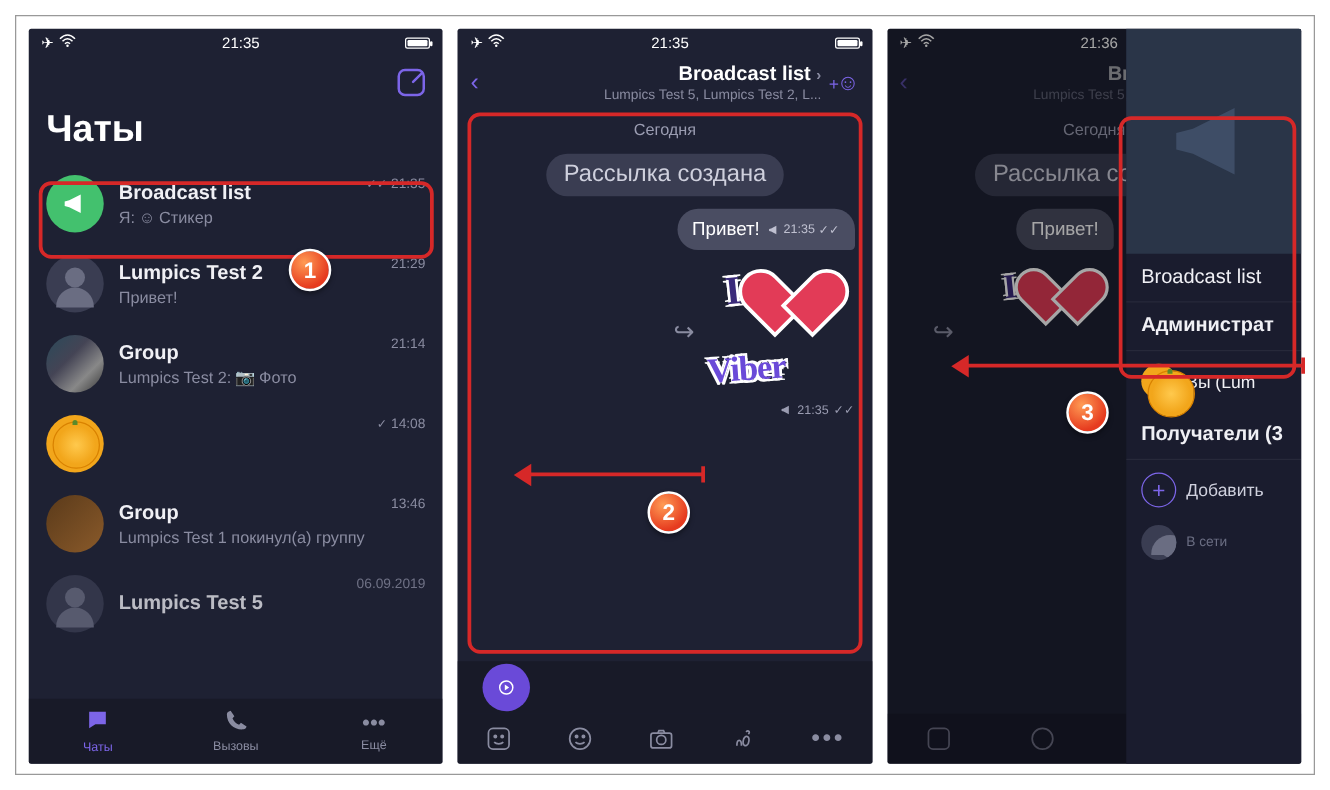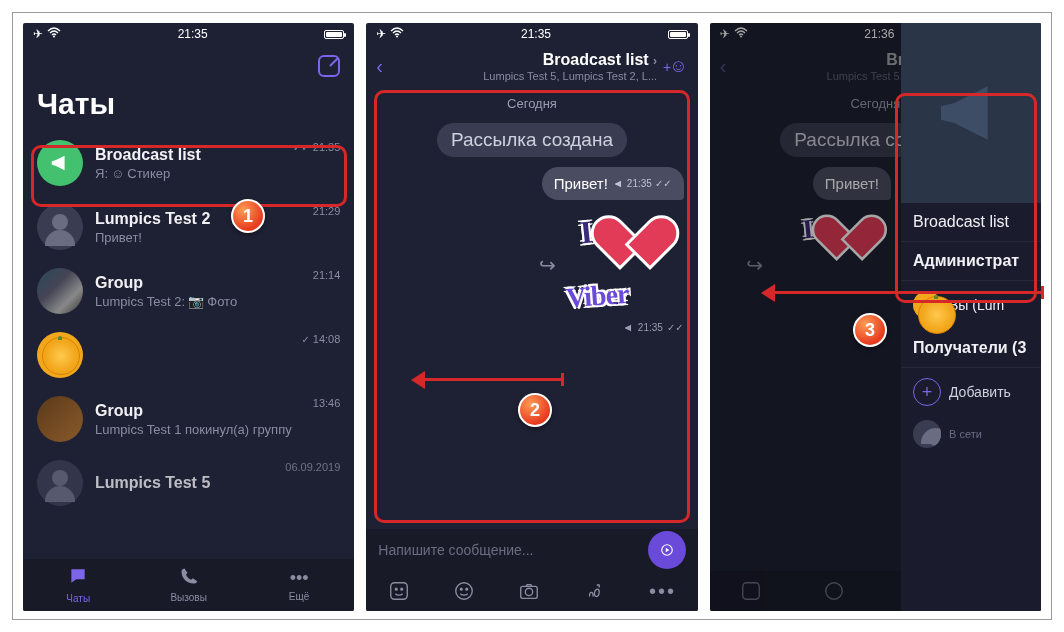--- a/index.html
+++ b/index.html
@@ -272,21 +272,20 @@
       <div class="sticker-meta">
         <svg class="meg-ico" viewBox="0 0 24 24">
             <path d="M3 10v4l4 1 10 5V4L7 9z" fill="#9a9cb1"></path>
           </svg>
         <span>21:35</span>
         <span>✓✓</span>
       </div>
     </div>
 
     <div class="composer">
-      <div class="composer-input">Напишите сообщение...</div>
       <div class="composer-btn">
         <svg viewBox="0 0 24 24">
             <circle cx="12" cy="12" r="9"></circle>
             <polygon points="10,8 16,12 10,16" fill="#fff" stroke="none"></polygon>
           </svg>
       </div>
     </div>
     <div class="toolbar">
       <svg class="tb-ico" viewBox="0 0 24 24">
           <rect x="3" y="3" width="18" height="18" rx="4"></rect>

